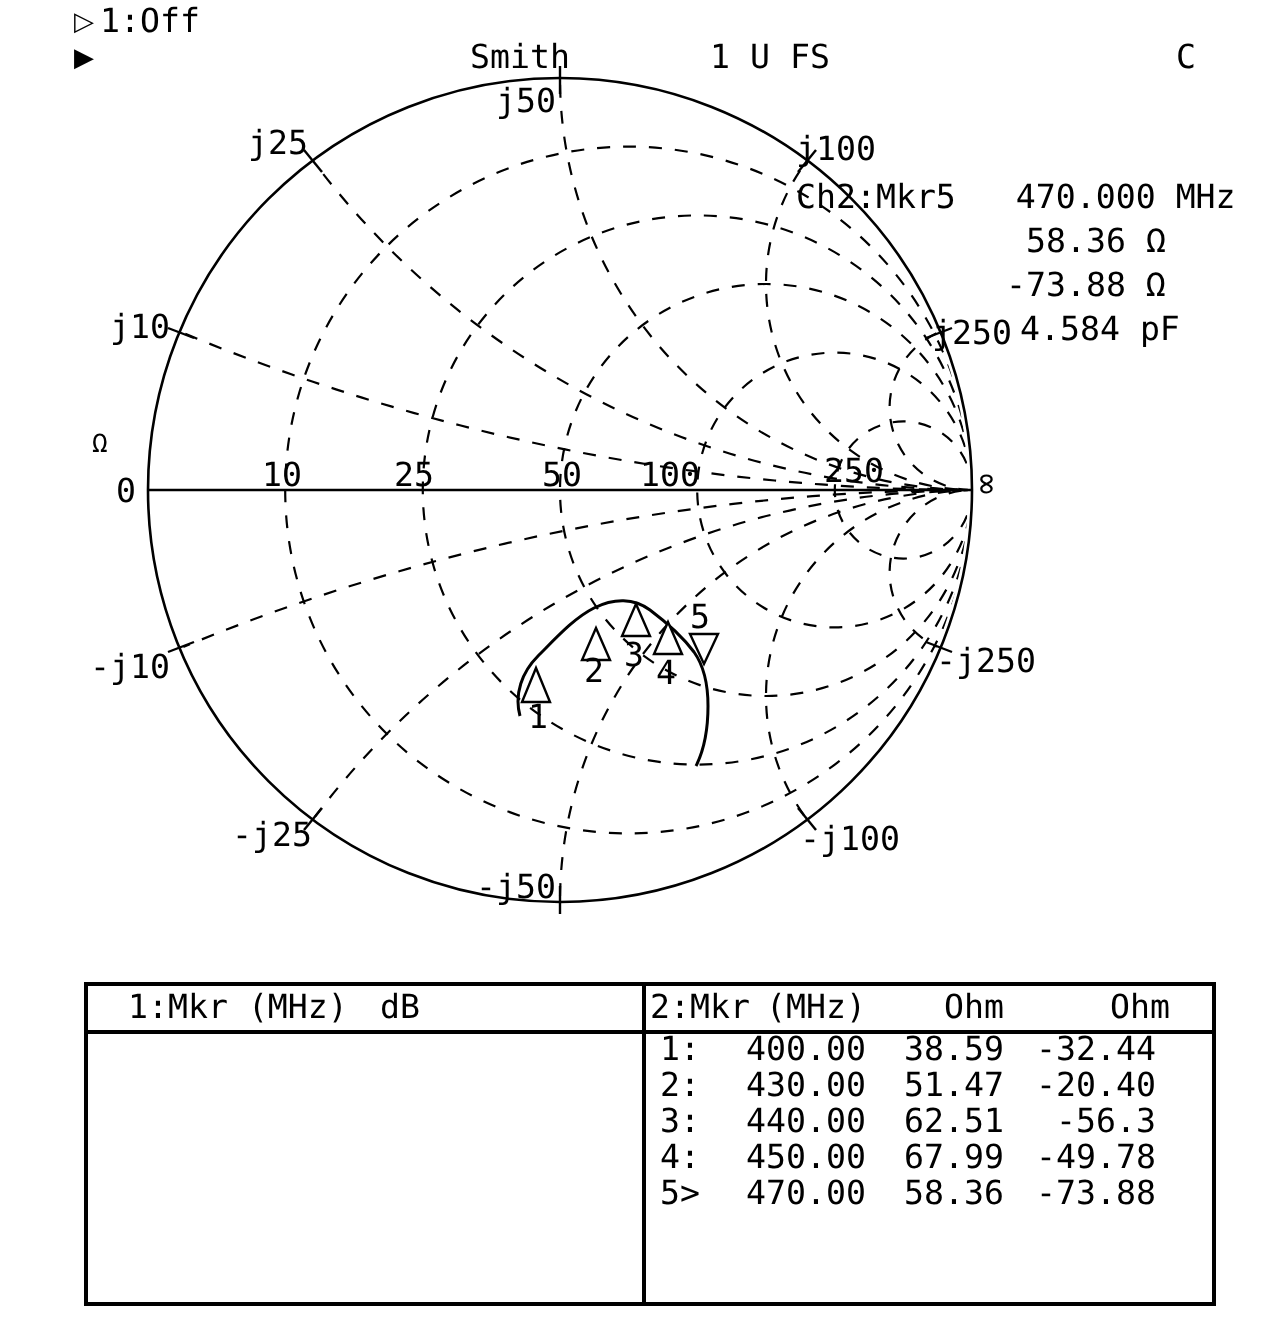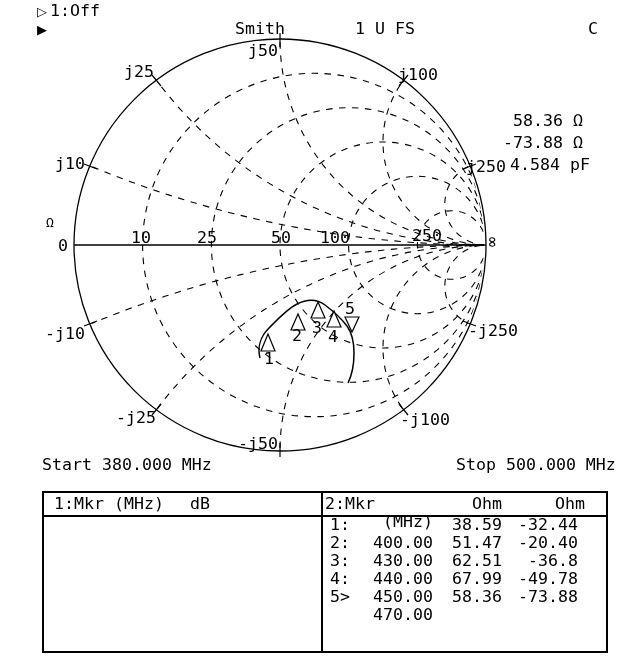--- a/index.html
+++ b/index.html
@@ -7,21 +7,21 @@
           font-family:"DejaVu Sans Mono",monospace;overflow:hidden;}
   .t{position:absolute;white-space:pre;font:16.6px/18px "DejaVu Sans Mono",monospace;color:#000;}
   .arrow{font-size:13px;line-height:16px;font-family:"DejaVu Sans","DejaVu Sans Mono",sans-serif;}
   .small{font-size:13px;line-height:14px;}
   svg{position:absolute;left:0;top:0;}
   #mtable{position:absolute;left:42px;top:491px;width:562px;height:158px;border:2px solid #000;}
   #mtable .vdiv{position:absolute;left:277px;top:0;bottom:0;width:0;border-left:2px solid #000;}
   #mtable .hline{position:absolute;left:0;right:0;top:22px;height:0;border-top:2px solid #000;}
   #mtable span{position:absolute;white-space:pre;font:16.6px/18px "DejaVu Sans Mono",monospace;}
   .c-n{left:286px;width:30px;text-align:left;}
-  .c-f{left:299px;width:90px;text-align:right;margin-top:18px;}
+  .c-f{left:299px;width:90px;text-align:right;}
   .c-r{left:389px;width:69px;text-align:right;}
   .c-x{left:458px;width:76px;text-align:right;}
   .r0{top:23px}.r1{top:41px}.r2{top:59px}.r3{top:77px}.r4{top:95px}
   .inf{transform:rotate(90deg);font-size:17px;}
 </style>
 </head>
 <body>
 
 <div id="screen">
 
@@ -87,20 +87,21 @@
   </svg>
 
   <div class="t arrow" style="left:37px;top:4px">▷</div>
   <div class="t" style="left:50px;top:2px">1:Off</div>
   <div class="t arrow" style="left:37px;top:22px">▶</div>
   <div class="t" style="left:235px;top:20px">Smith</div>
   <div class="t" style="left:355px;top:20px">1 U FS</div>
   <div class="t" style="left:588px;top:20px">C</div>
 
 
+  <div class="t" style="left:398px;top:90px">Ch2:Mkr5   470.000 MHz</div>
   <div class="t" style="left:513px;top:112px">58.36 Ω</div>
   <div class="t" style="left:503px;top:134px">-73.88 Ω</div>
   <div class="t" style="left:510px;top:156px">4.584 pF</div>
 
   <div class="t" style="left:55px;top:155px">j10</div>
   <div class="t" style="left:124px;top:63px">j25</div>
   <div class="t" style="left:248px;top:42px">j50</div>
   <div class="t" style="left:398px;top:66px">j100</div>
   <div class="t" style="left:466px;top:158px">j250</div>
   <div class="t" style="left:45px;top:325px">-j10</div>
@@ -110,49 +111,47 @@
   <div class="t" style="left:468px;top:322px">-j250</div>
   <div class="t small" style="left:46px;top:216px">Ω</div>
   <div class="t" style="left:58px;top:237px">0</div>
   <div class="t" style="left:131px;top:229px">10</div>
   <div class="t" style="left:197px;top:229px">25</div>
   <div class="t" style="left:271px;top:229px">50</div>
   <div class="t" style="left:320px;top:229px">100</div>
   <div class="t" style="left:412px;top:227px">250</div>
   <div class="t inf" style="left:488px;top:233px">∞</div>
 
-  <div class="t" style="left:42px;top:456px">Start 380.000 MHz</div>
-  <div class="t" style="left:456px;top:456px">Stop 500.000 MHz</div>
 
   <div id="mtable">
     <div class="vdiv"></div>
     <div class="hline"></div>
 
-    <span style="left:10px;top:2px">1:Mkr (MHz)</span>
+    <span style="left:20px;top:2px">1:Mkr (MHz)</span>
     <span style="left:146px;top:2px">dB</span>
 
     <span style="left:281px;top:2px">2:Mkr</span>
     <span class="c-f" style="top:2px">(MHz)</span>
     <span class="c-r" style="top:2px">Ohm</span>
     <span class="c-x" style="top:2px;width:83px">Ohm</span>
 
     <span class="c-n r0">1:</span>
     <span class="c-f r0">400.00</span>
     <span class="c-r r0">38.59</span>
     <span class="c-x r0">-32.44</span>
 
     <span class="c-n r1">2:</span>
     <span class="c-f r1">430.00</span>
     <span class="c-r r1">51.47</span>
     <span class="c-x r1">-20.40</span>
 
     <span class="c-n r2">3:</span>
     <span class="c-f r2">440.00</span>
     <span class="c-r r2">62.51</span>
-    <span class="c-x r2">-36.8</span>
+    <span class="c-x r2">-56.3</span>
 
     <span class="c-n r3">4:</span>
     <span class="c-f r3">450.00</span>
     <span class="c-r r3">67.99</span>
     <span class="c-x r3">-49.78</span>
 
     <span class="c-n r4">5&gt;</span>
     <span class="c-f r4">470.00</span>
     <span class="c-r r4">58.36</span>
     <span class="c-x r4">-73.88</span>

